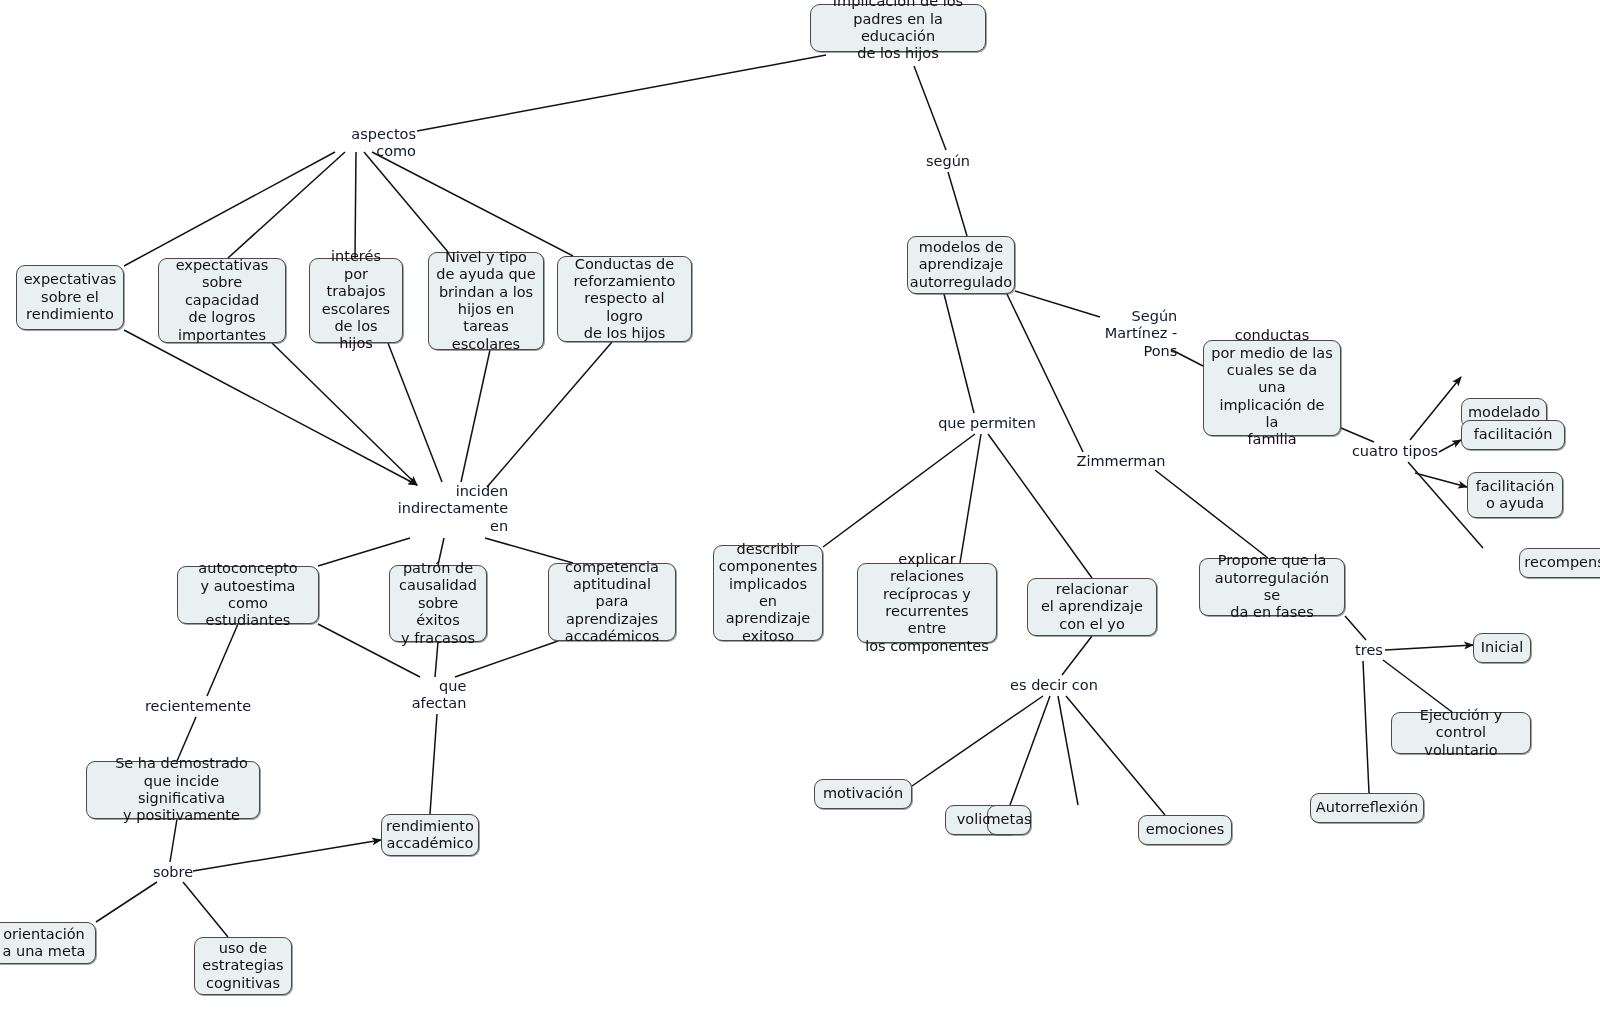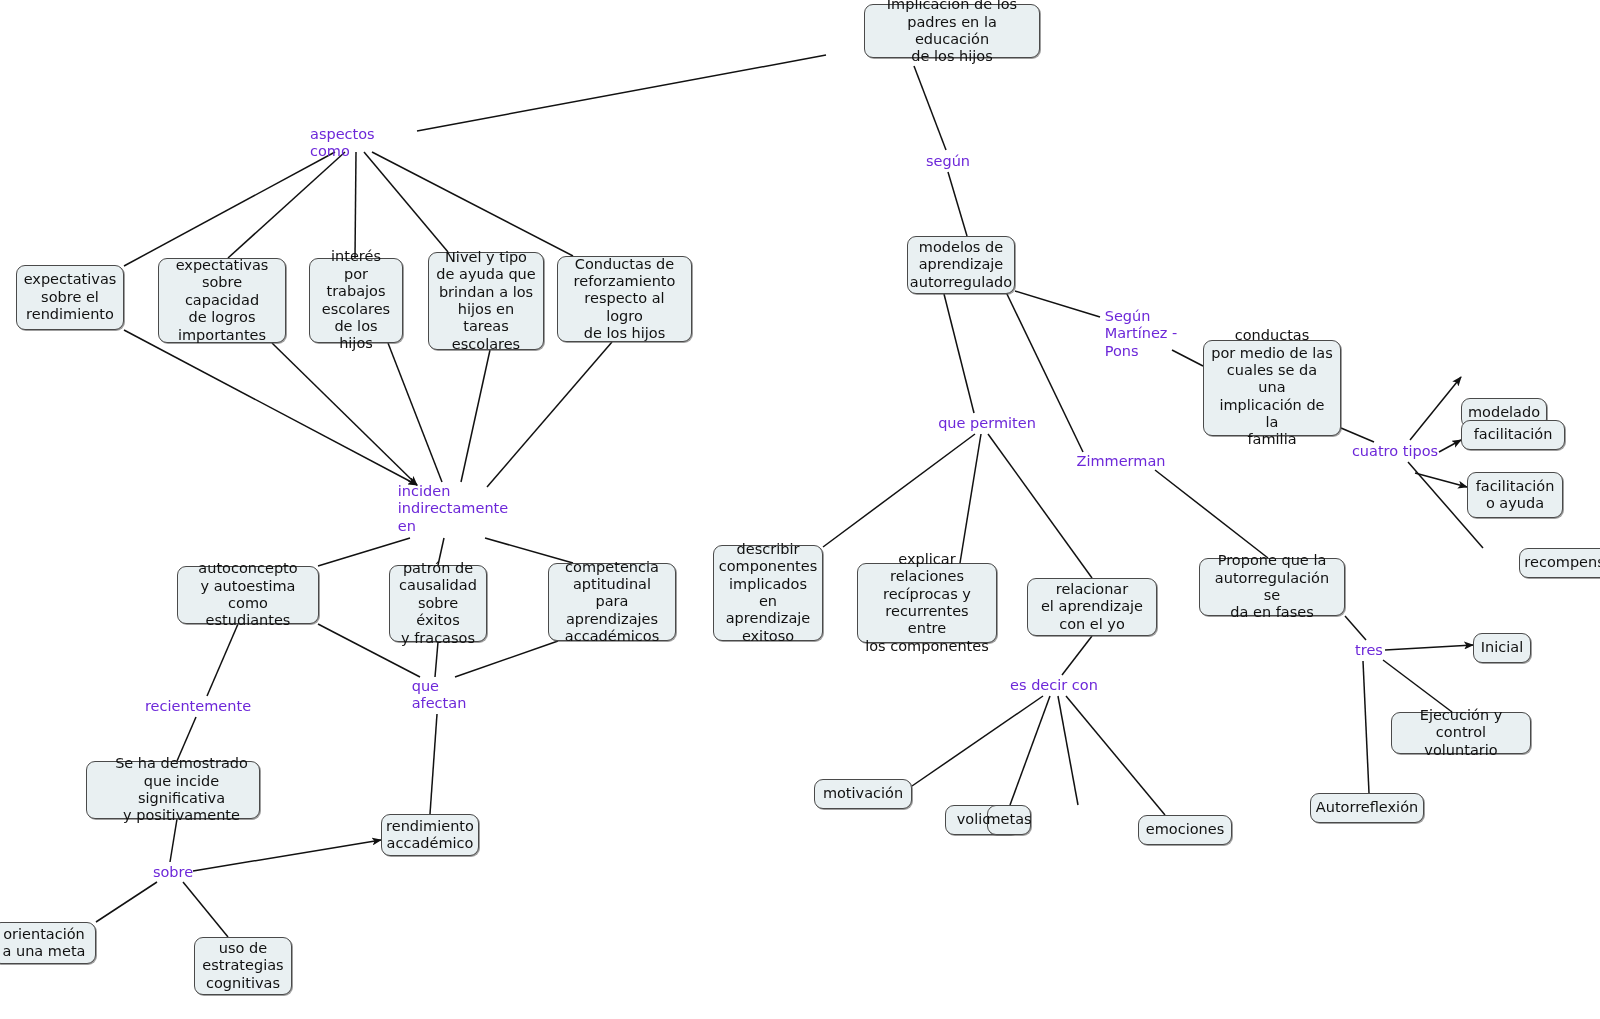--- a/index.html
+++ b/index.html
@@ -34,24 +34,24 @@
     text-align:center;
     display:flex;
     align-items:center;
     justify-content:center;
     padding:4px 7px;
     box-shadow:1px 1px 0 rgba(80,80,80,.55);
     white-space:pre-line;
   }
   .linklabel{
     position:absolute;
-    color:#6d28d9;
+    color:#0f172a;
     font-size:14.5px;
     line-height:1.2;
-    text-align:left;
+    text-align:right;
     background:transparent;
     white-space:pre-line;
     display:flex;
     align-items:center;
     justify-content:center;
     padding:0 3px;
   }
 </style>
 </head>
 <body>
@@ -108,21 +108,21 @@
         <line x1="1439" y1="452" x2="1461" y2="440" stroke="#111111" stroke-width="1.5" marker-end="url(#arrowhead)"></line>
         <line x1="1415" y1="473" x2="1467" y2="487" stroke="#111111" stroke-width="1.5" marker-end="url(#arrowhead)"></line>
         <line x1="1408" y1="462" x2="1483" y2="548" stroke="#111111" stroke-width="1.5"></line>
         <line x1="1345" y1="616" x2="1366" y2="640" stroke="#111111" stroke-width="1.5"></line>
         <line x1="1385" y1="650" x2="1473" y2="645" stroke="#111111" stroke-width="1.5" marker-end="url(#arrowhead)"></line>
         <line x1="1383" y1="660" x2="1452" y2="712" stroke="#111111" stroke-width="1.5"></line>
         <line x1="1363" y1="661" x2="1369" y2="793" stroke="#111111" stroke-width="1.5"></line>
       </g>
   </svg>
   <div id="node-layer">
-      <div class="node" style="left: 864px; top: 4px; width: 176px; height: 54px;">Implicación de los
+      <div class="node" style="left: 810px; top: 4px; width: 176px; height: 48px; border-radius: 10px;">Implicación de los
 padres en la educación
 de los hijos</div>
       <div class="node" style="left: 16px; top: 265px; width: 108px; height: 65px;">expectativas
 sobre el
 rendimiento</div>
       <div class="node" style="left: 158px; top: 258px; width: 128px; height: 85px;">expectativas
 sobre capacidad
 de logros
 importantes</div>
       <div class="node" style="left: 309px; top: 258px; width: 94px; height: 85px;">interés por

